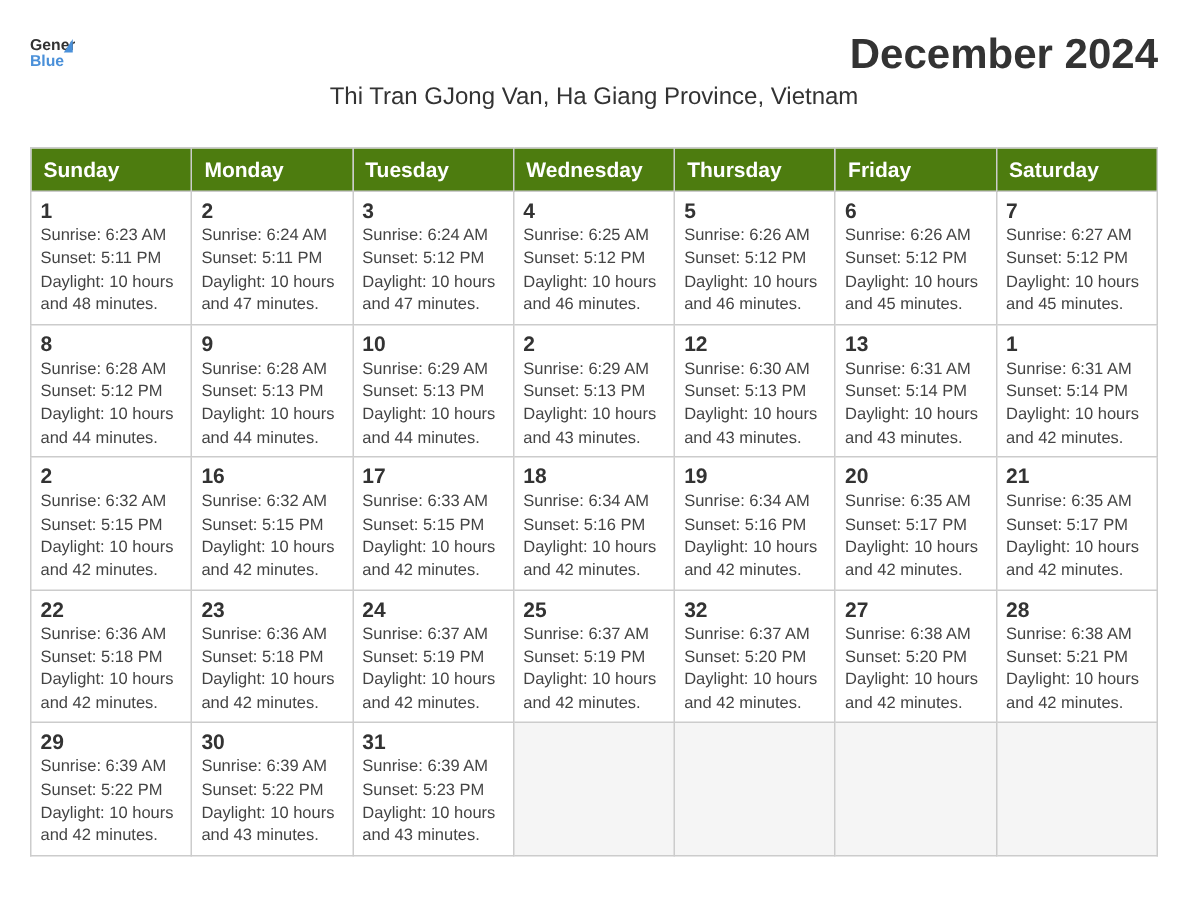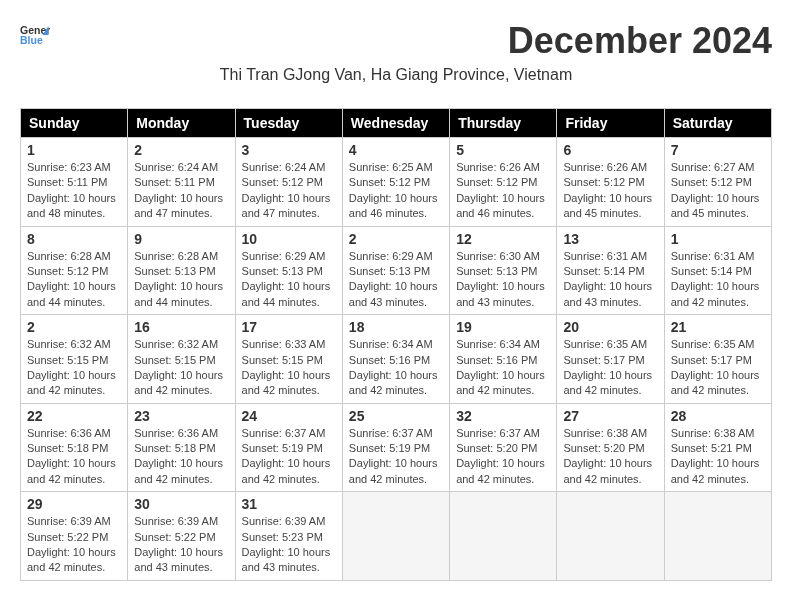--- a/index.html
+++ b/index.html
@@ -19,37 +19,37 @@
     .logo {
       display: flex;
       align-items: center;
       gap: 4px;
     }
     .logo-icon {
       width: 30px;
       height: 30px;
     }
     .month-title {
-      font-size: 36px;
+      font-size: 28px;
       font-weight: bold;
       color: #333;
       text-align: right;
     }
     .location-title {
       text-align: center;
       font-size: 16px;
       color: #333;
       margin-bottom: 24px;
     }
     .calendar {
       width: 100%;
       border-collapse: collapse;
     }
     .calendar th {
-      background-color: #000000;
+      background-color: #4d7c0f;
       color: #fff;
       text-align: left;
       padding: 6px 8px;
       font-size: 14px;
       font-weight: bold;
       border: 1px solid #ccc;
     }
     .calendar td {
       border: 1px solid #ccc;
       vertical-align: top;

